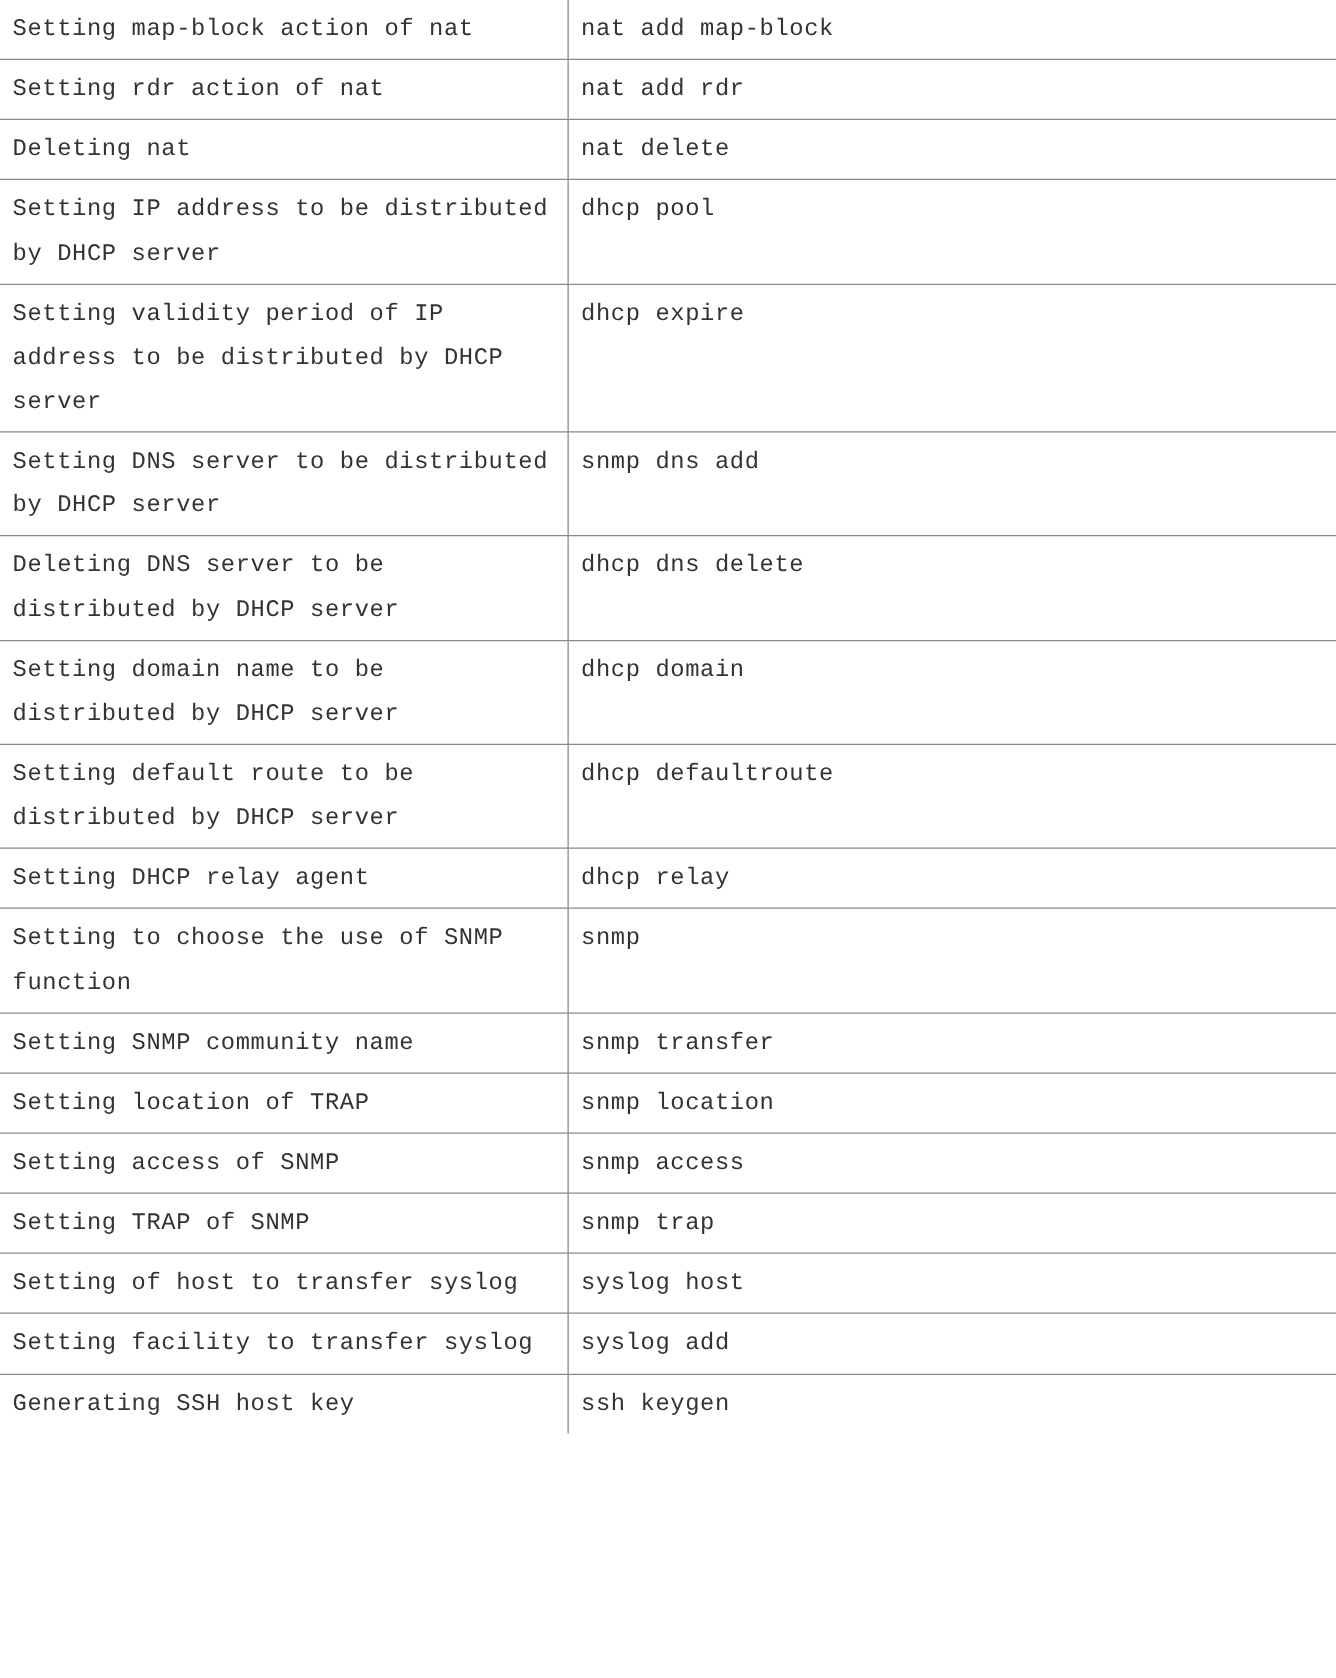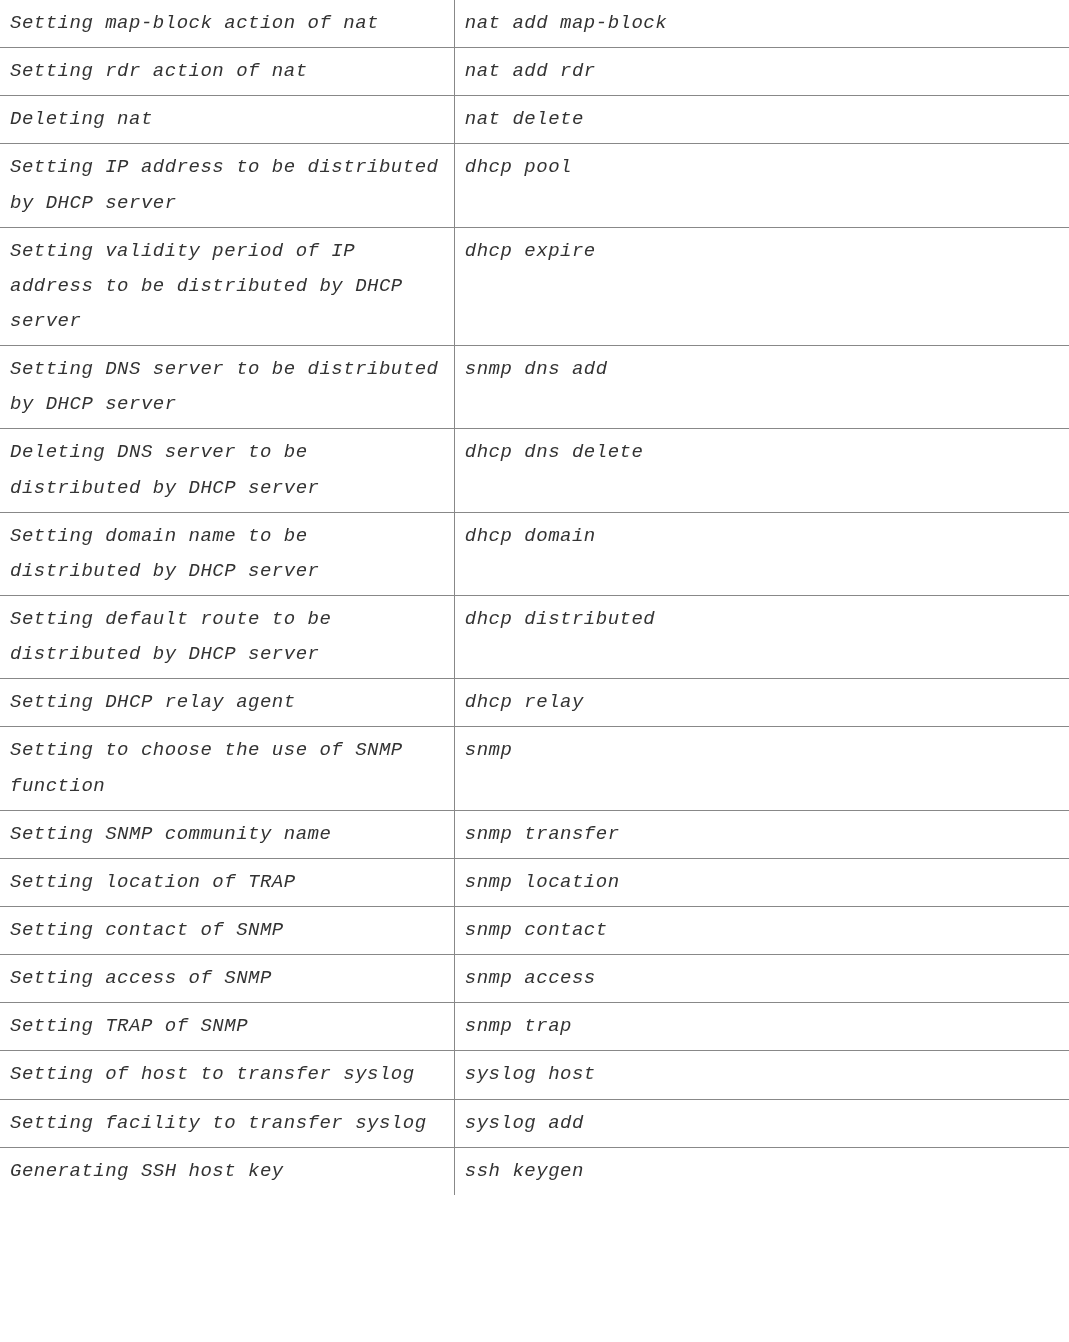--- a/index.html
+++ b/index.html
@@ -17,21 +17,20 @@
     .table {
       width: 100%;
       border-collapse: collapse;
     }
     .table td {
       border: 1px solid #888;
       padding: 6px 10px;
       vertical-align: top;
       line-height: 1.85;
       letter-spacing: 0.5px;
-      font-style: italic;
     }
     .table td.col-desc {
       width: 42.5%;
       border-left: none;
     }
     .table td.col-cmd {
       width: 57.5%;
       border-right: none;
     }
     .table tr:first-child td {
@@ -73,41 +72,37 @@
       <tr>
         <td class="col-desc">Deleting DNS server to be distributed by DHCP server</td>
         <td class="col-cmd">dhcp dns delete</td>
       </tr>
       <tr>
         <td class="col-desc">Setting domain name to be distributed by DHCP server</td>
         <td class="col-cmd">dhcp domain</td>
       </tr>
       <tr>
         <td class="col-desc">Setting default route to be distributed by DHCP server</td>
-        <td class="col-cmd">dhcp distributed</td>
+        <td class="col-cmd">dhcp defaultroute</td>
       </tr>
       <tr>
         <td class="col-desc">Setting DHCP relay agent</td>
         <td class="col-cmd">dhcp relay</td>
       </tr>
       <tr>
         <td class="col-desc">Setting to choose the use of SNMP function</td>
         <td class="col-cmd">snmp</td>
       </tr>
       <tr>
         <td class="col-desc">Setting SNMP community name</td>
         <td class="col-cmd">snmp transfer</td>
       </tr>
       <tr>
         <td class="col-desc">Setting location of TRAP</td>
         <td class="col-cmd">snmp location</td>
-      </tr>
-      <tr>
-        <td class="col-desc">Setting contact of SNMP</td>
-        <td class="col-cmd">snmp contact</td>
       </tr>
       <tr>
         <td class="col-desc">Setting access of SNMP</td>
         <td class="col-cmd">snmp access</td>
       </tr>
       <tr>
         <td class="col-desc">Setting TRAP of SNMP</td>
         <td class="col-cmd">snmp trap</td>
       </tr>
       <tr>

